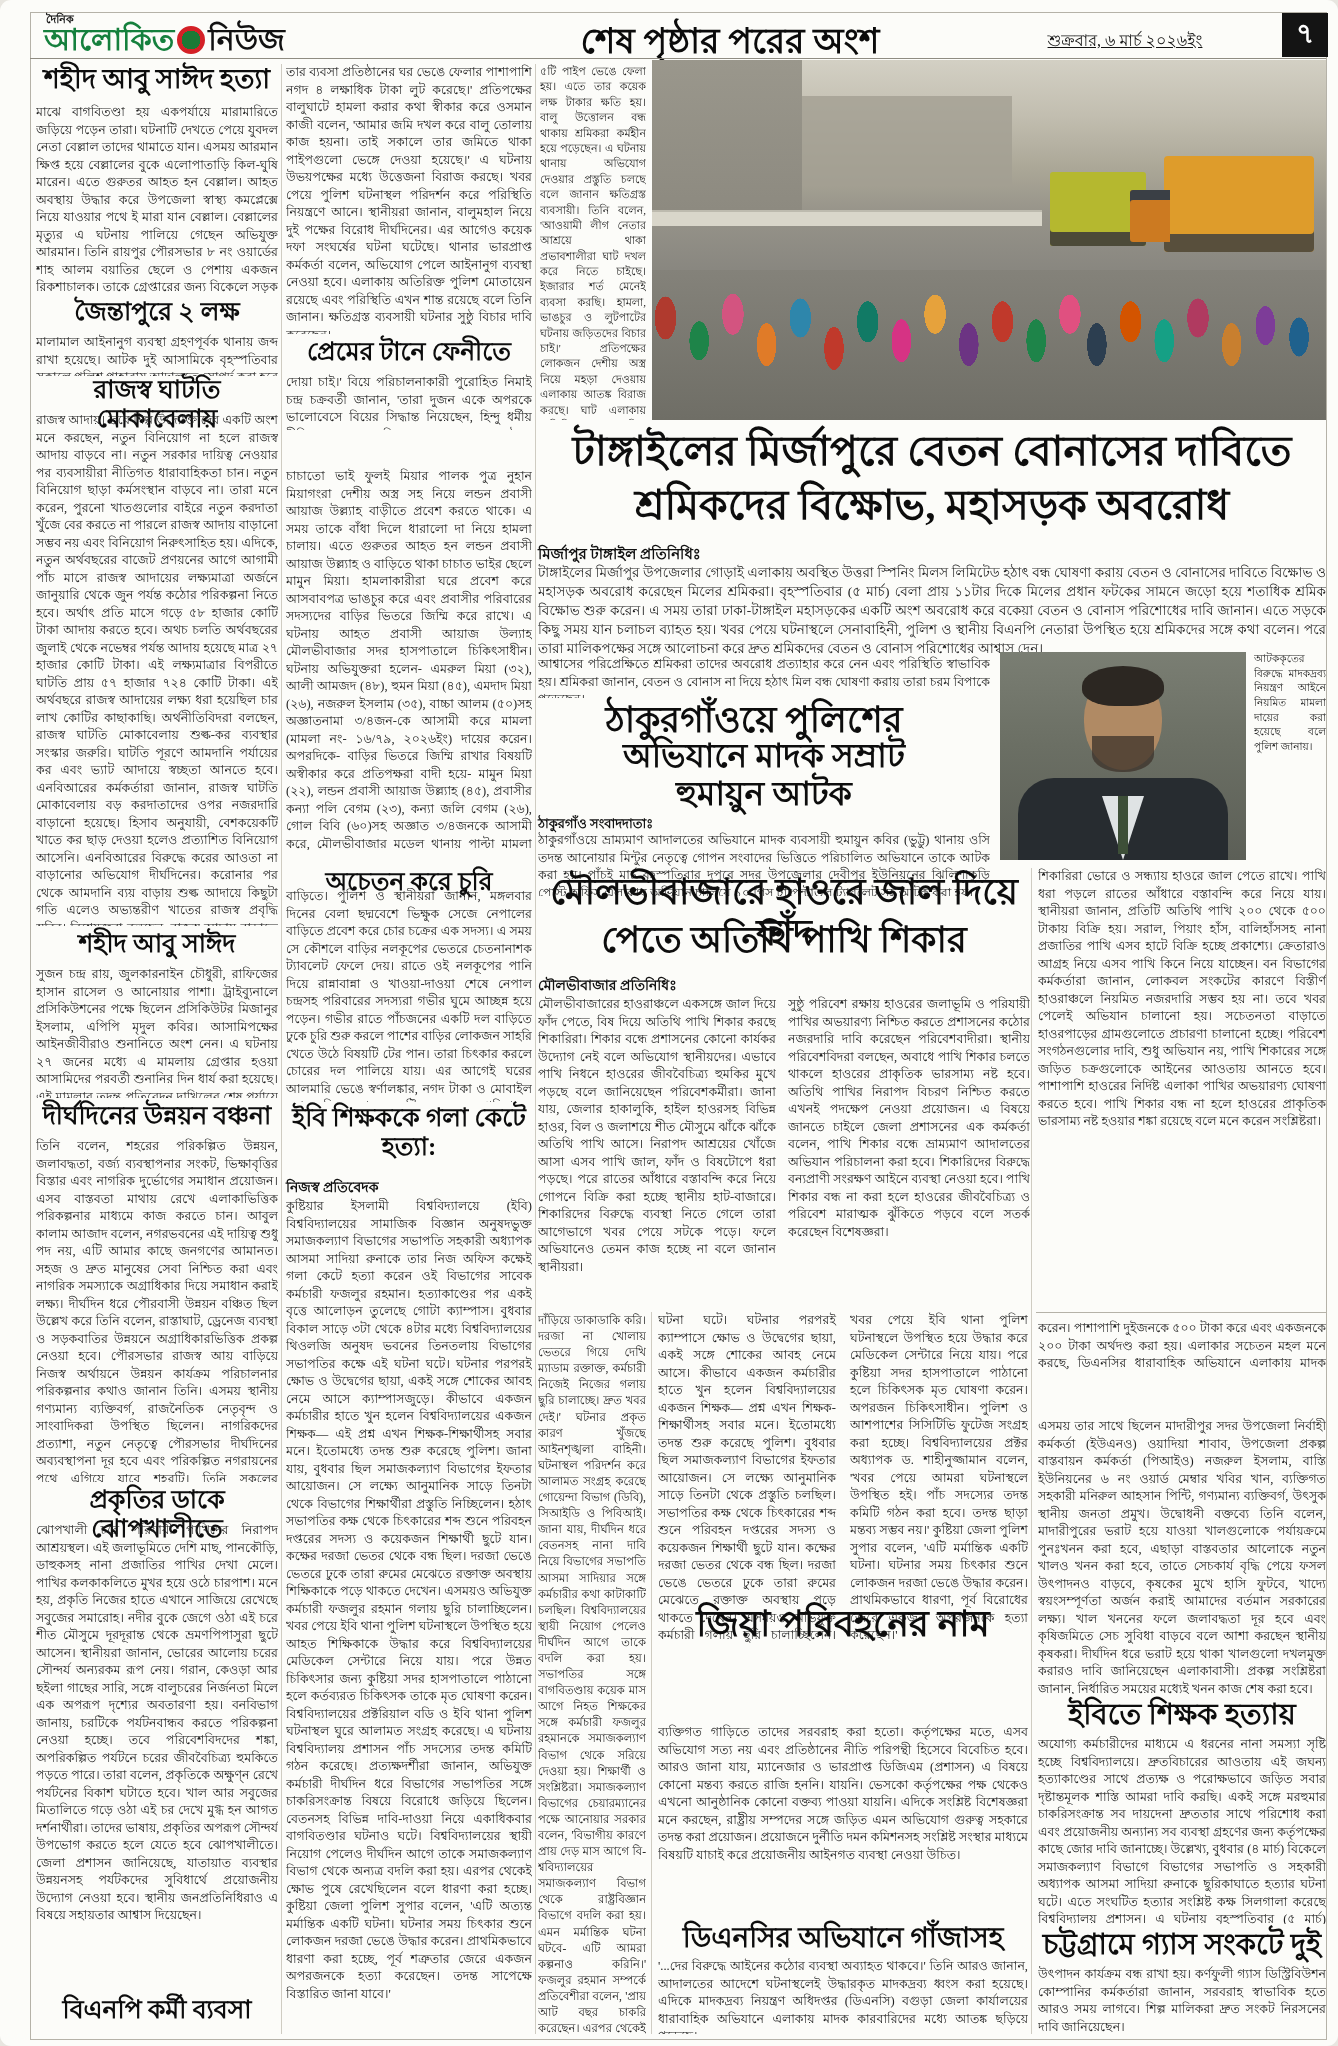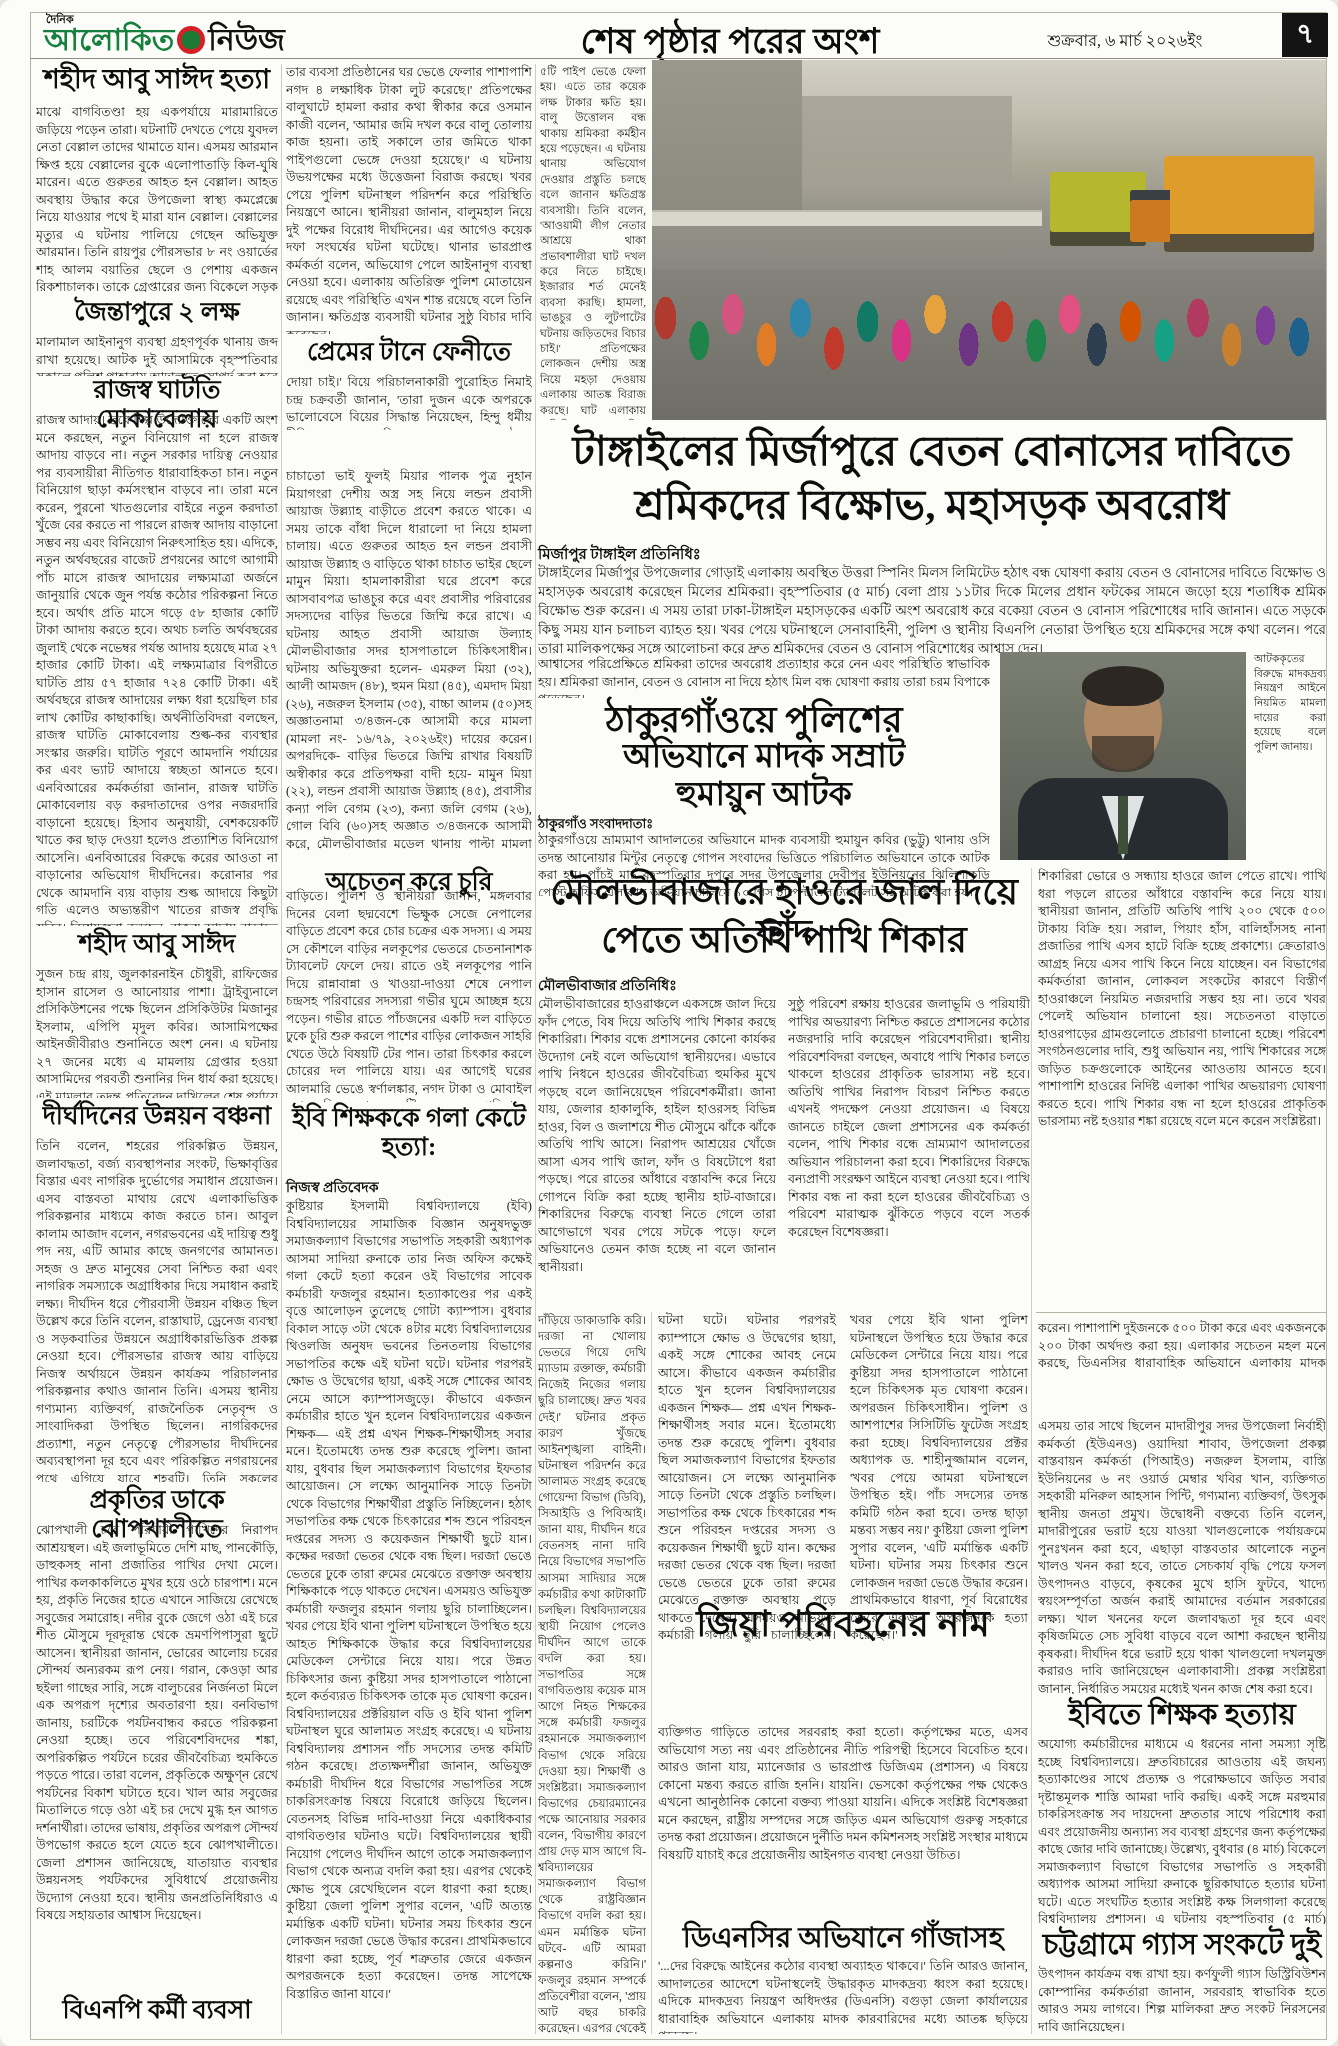--- a/index.html
+++ b/index.html
@@ -16,21 +16,21 @@
   .pagebox{position:absolute;left:1282px;top:13px;width:46px;height:44px;background:#141414;
            color:#fff;display:flex;align-items:center;justify-content:center;font-size:28px;font-weight:bold;}
   .masthead{position:absolute;left:44px;top:14px;line-height:1;}
   .m-daily{font-size:11px;font-weight:bold;color:#111;display:block;margin-left:2px;}
   .m-row{display:flex;align-items:center;gap:3px;}
   .m-red{color:#15803d;font-size:30px;font-weight:bold;font-family:"Liberation Sans",sans-serif;}
   .m-black{color:#111;font-size:30px;font-weight:bold;font-family:"Liberation Sans",sans-serif;}
   .m-globe{width:24px;height:24px;border-radius:50%;background:radial-gradient(circle at 50% 50%,#1b7a36 0 55%,#d42127 56% 100%);border:2px solid #d42127;}
   .section-title{position:absolute;left:430px;top:14px;width:600px;text-align:center;
                  font-size:35px;font-weight:bold;color:#0b0b0b;}
-  .date{position:absolute;left:1010px;top:28px;width:230px;font-size:16px;color:#111;text-align:center;}
+  .date{position:absolute;left:1010px;top:28px;width:230px;font-size:16px;color:#111;text-align:center;text-decoration:underline;}
   
   .photo1{position:absolute;left:652px;top:60px;width:674px;height:360px;overflow:hidden;
           background:linear-gradient(180deg,#d3d0c4 0%,#c1bdaf 16%,#aba797 30%,#97948a 42%,#898780 58%,#7f7d75 100%);}
   .p1-bldg1{position:absolute;left:0;top:0;width:150px;height:150px;background:linear-gradient(180deg,#9a978c,#8d8a80);}
   .p1-bldg2{position:absolute;left:150px;top:36px;width:210px;height:90px;background:#a39f92;opacity:.8;}
   .p1-rail{position:absolute;left:0;top:150px;width:390px;height:14px;background:#d9d6ca;border-top:2px solid #bdbaae;}
   .p1-truck1{position:absolute;right:12px;top:96px;width:150px;height:96px;background:#de9c2b;border-radius:4px;box-shadow:inset 0 -18px 0 #584f3c;}
   .p1-truck1 .cab{position:absolute;left:-34px;bottom:10px;width:40px;height:52px;background:#cc7a21;border-radius:3px 0 0 3px;box-shadow:inset 0 10px 0 #3a3f45;}
   .p1-truck2{position:absolute;right:180px;top:112px;width:96px;height:74px;background:#b5b82f;border-radius:3px;box-shadow:inset 0 -14px 0 #4c4a38;}
   .p1-road{position:absolute;left:0;bottom:0;width:100%;height:150px;background:linear-gradient(180deg,#84827a,#6f6e66);}

